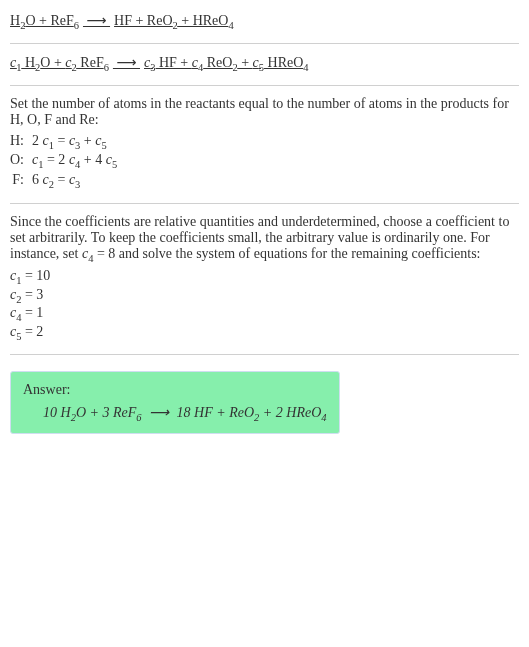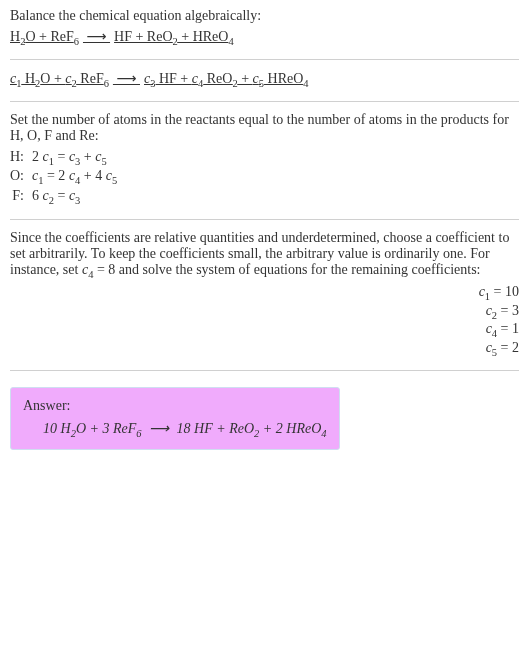--- a/index.html
+++ b/index.html
@@ -44,24 +44,23 @@
     }
     .atom-table td:first-child {
       text-align: right;
       padding-right: 8px;
     }
     .coeff-list {
       margin-top: 4px;
     }
     .coeff-list div {
       margin: 1px 0;
-      text-align: right;
     }
     .answer-box {
-      background: #f0abfc;
+      background: #86efac;
       border: 1px solid #cfdef0;
       border-radius: 3px;
       padding: 10px 12px;
       margin-top: 6px;
       display: inline-block;
     }
     .answer-label {
       margin-bottom: 6px;
     }
     .answer-equation {
@@ -69,21 +68,20 @@
       font-style: italic;
     }
     .arrow {
       padding: 0 4px;
     }
   </style>
 </head>
 <body>
 
 <div class="section">
-  <div>Balance the chemical equation algebraically:</div>
   <div class="equation">
     <span>H</span><span class="subscript">2</span><span>O + ReF</span><span class="subscript">6</span><span class="arrow"> ⟶ </span><span>HF + ReO</span><span class="subscript">2</span><span> + HReO</span><span class="subscript">4</span>
   </div>
 </div>
 
 <hr class="hr">
 
 <div class="section">
   <div class="equation">
     <span class="italic">c</span><span class="subscript">1</span><span> H</span><span class="subscript">2</span><span>O + </span><span class="italic">c</span><span class="subscript">2</span><span> ReF</span><span class="subscript">6</span><span class="arrow"> ⟶ </span><span class="italic">c</span><span class="subscript">3</span><span> HF + </span><span class="italic">c</span><span class="subscript">4</span><span> ReO</span><span class="subscript">2</span><span> + </span><span class="italic">c</span><span class="subscript">5</span><span> HReO</span><span class="subscript">4</span>

